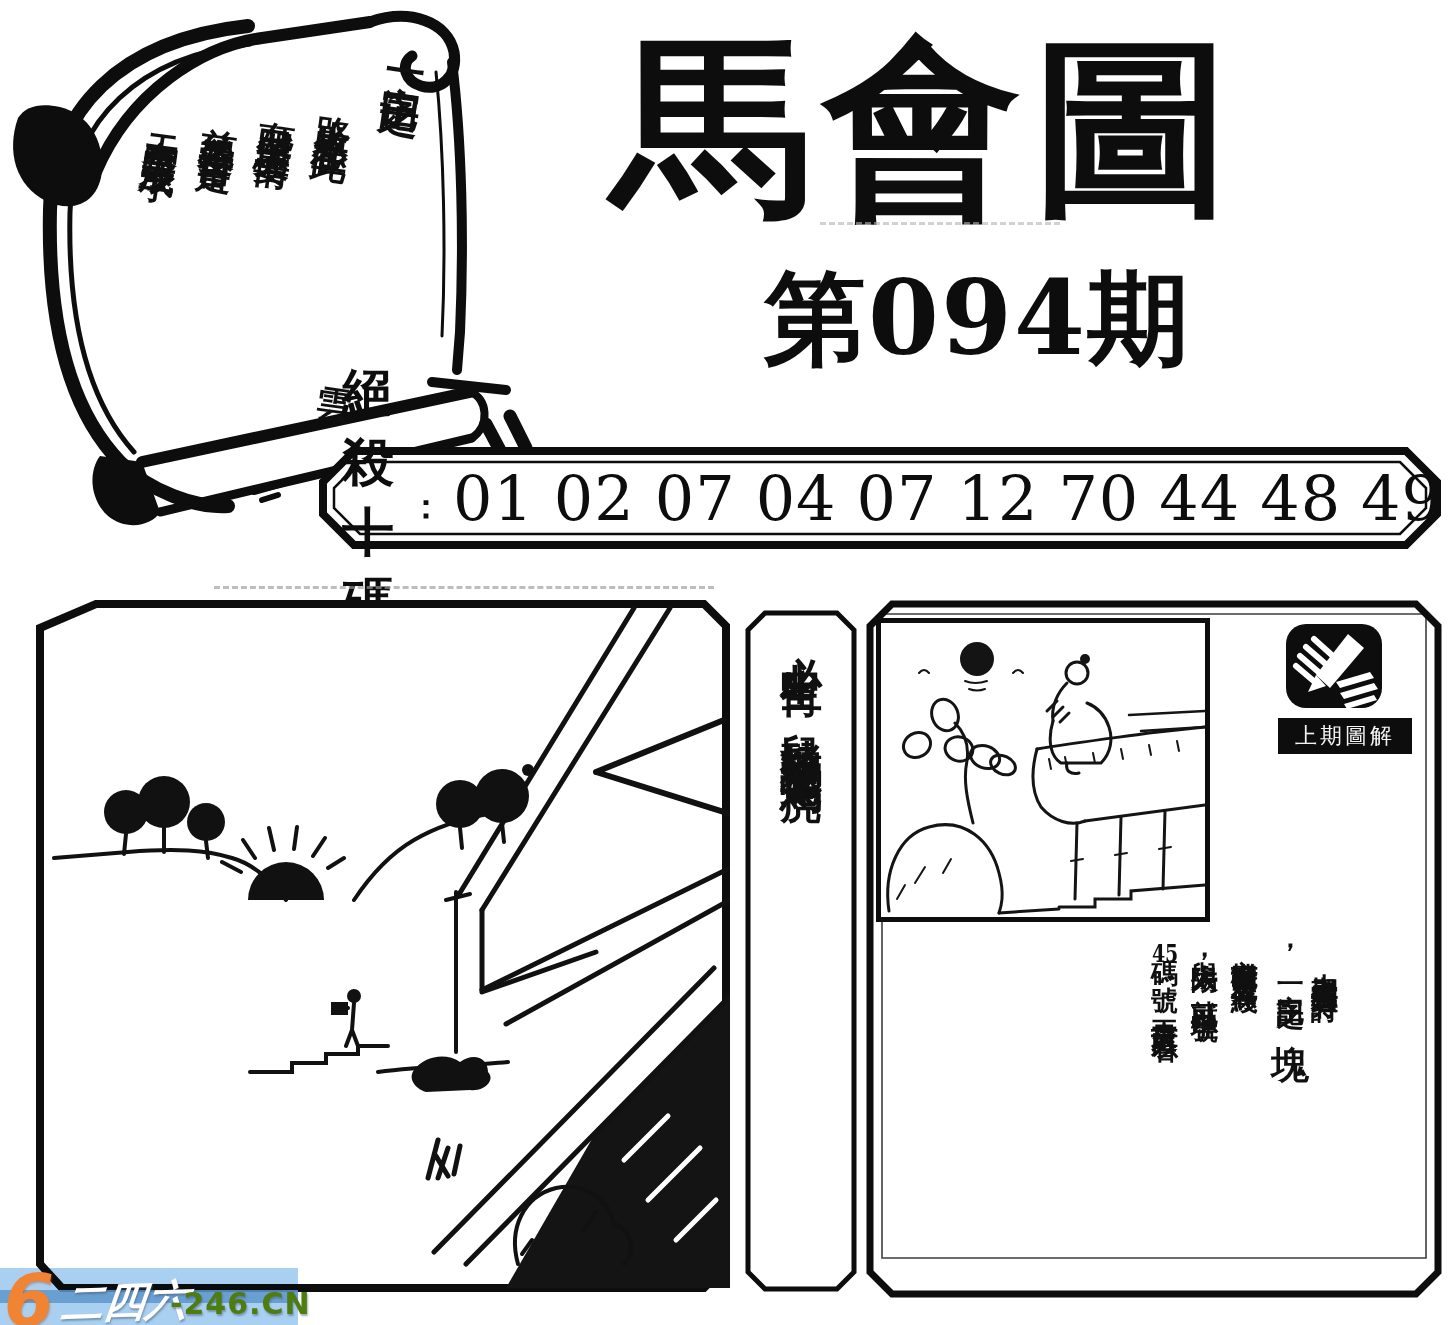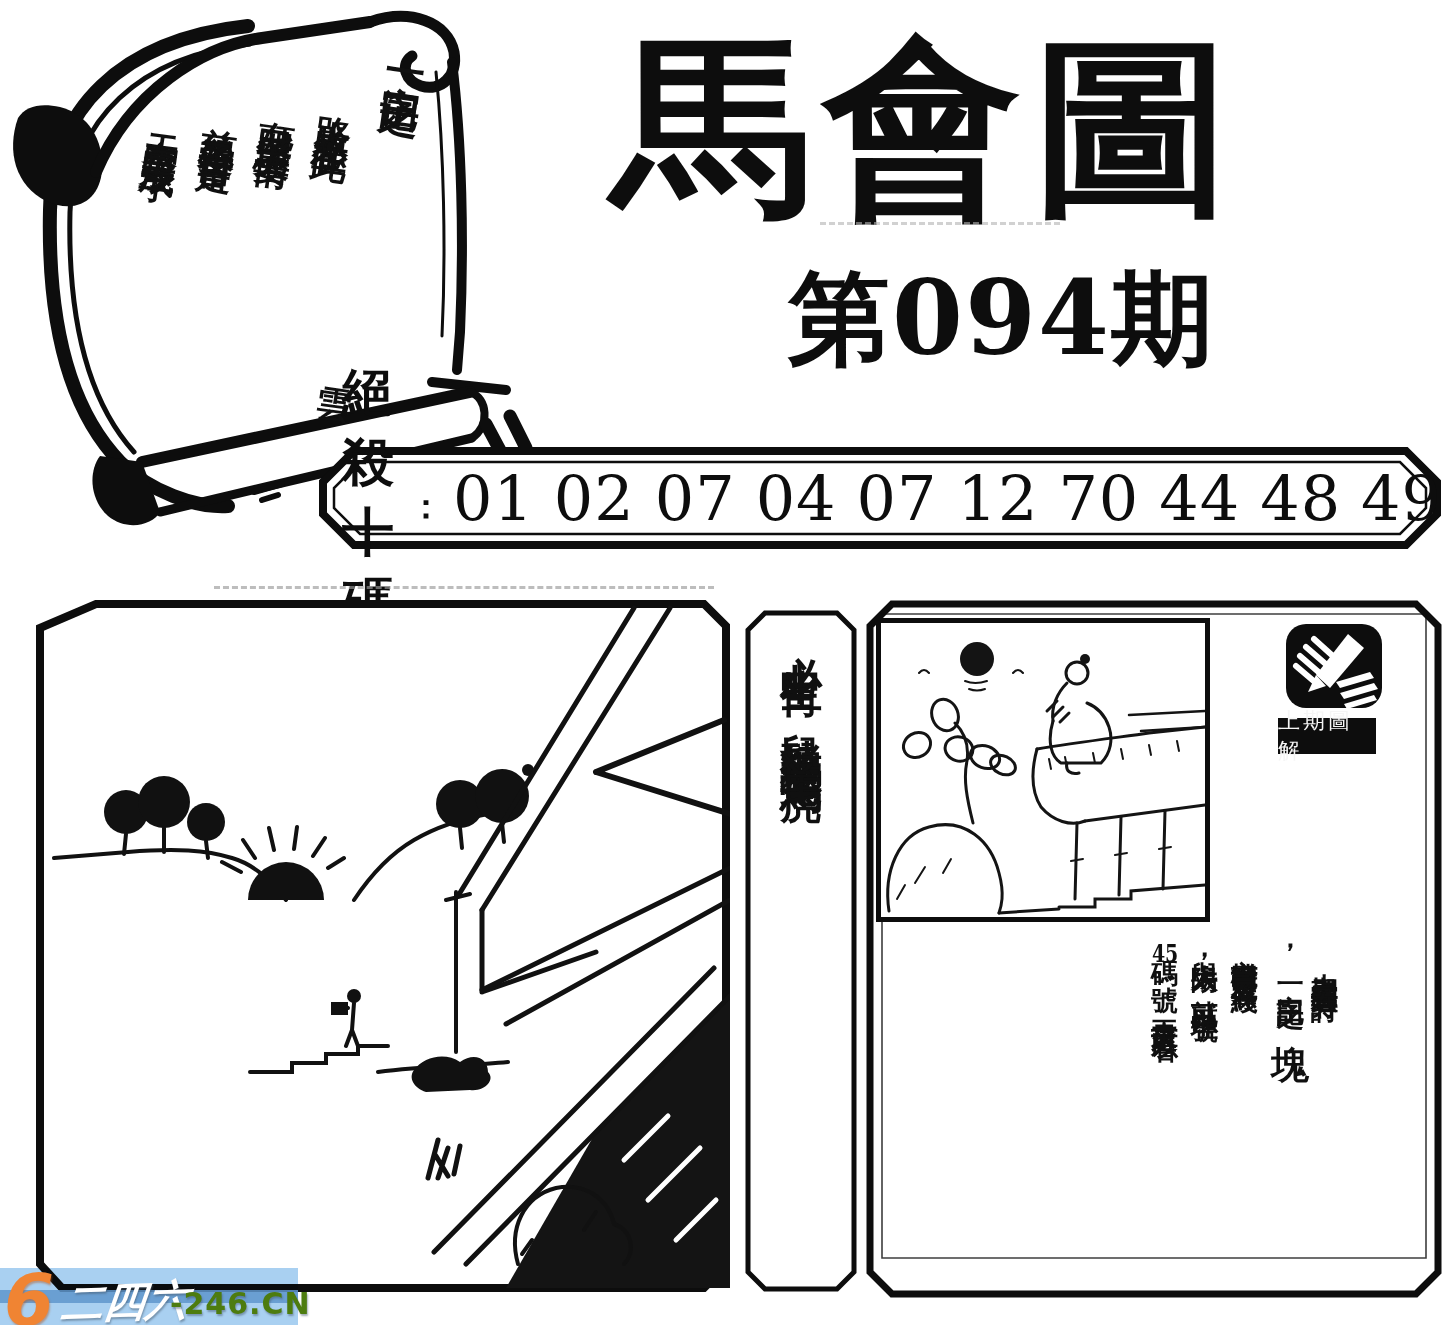--- a/index.html
+++ b/index.html
@@ -18,42 +18,42 @@
                transform:rotate(8deg);transform-origin:300px 240px;}
   .scroll-heading{left:360px;top:38px;font-size:40px;font-weight:700;letter-spacing:4px;}
   .scroll-col{font-size:36px;font-weight:700;letter-spacing:5px;}
   .sc0{left:300px;top:84px;} .sc1{left:244px;top:98px;}
   .sc2{left:188px;top:112px;} .sc3{left:132px;top:126px;}
   .scroll-answer{left:338px;top:352px;font-size:36px;font-weight:700;}
 
   
   .title-main{left:612px;top:0px;font-size:200px;font-weight:900;letter-spacing:10px;
               font-family:"DejaVu Serif",serif;transform:scaleY(.96);transform-origin:top left;}
-  .title-issue{left:788px;top:252px;font-size:102px;font-weight:800;letter-spacing:2px;
+  .title-issue{left:764px;top:252px;font-size:102px;font-weight:800;letter-spacing:2px;
                font-family:"DejaVu Serif",serif;}
 
   
   .banner{left:318px;top:446px;width:1124px;height:104px;}
   .banner-content{position:absolute;left:0;top:0;width:100%;height:100%;
                   display:flex;align-items:center;padding:0 0 0 24px;box-sizing:border-box;}
   .banner-label{font-size:52px;font-weight:900;font-family:"DejaVu Serif",serif;letter-spacing:2px;}
   .banner-colon{font-size:34px;font-weight:900;margin:18px 4px 0 2px;font-family:"DejaVu Serif",serif;}
   .banner-nums{display:flex;gap:20px;margin-left:6px;}
   .num{font-size:62px;font-weight:400;font-family:"DejaVu Serif",serif;letter-spacing:1px;}
 
   
   .left-box{left:36px;top:600px;width:694px;height:692px;}
   .mid-strip{left:745px;top:610px;width:112px;height:682px;}
   .mid-text{position:absolute;left:50%;top:12px;transform:translateX(-50%);
             font-size:42px;font-weight:700;letter-spacing:7px;}
   .right-box{left:866px;top:600px;width:576px;height:698px;}
   .pic-frame{left:876px;top:618px;width:334px;height:304px;background:#fff;
              border:5px solid #0d0d0d;box-sizing:border-box;}
   .hand-icon{left:1284px;top:622px;width:100px;height:90px;}
-  .icon-label{left:1278px;top:718px;width:98px;height:36px;background:#0d0d0d;color:#f5f5f5;
+  .icon-label{left:1278px;top:718px;width:134px;height:36px;background:#0d0d0d;color:#f5f5f5;
               display:flex;align-items:center;justify-content:center;font-size:22px;
               letter-spacing:3px;font-family:"DejaVu Sans",sans-serif;}
   .rcols{left:1146px;top:938px;width:204px;height:352px;}
   .rcol{position:absolute;font-size:27px;font-weight:600;letter-spacing:3px;}
   .rc1{left:164px;top:14px;} .rc2{left:124px;top:2px;}
   .rc3{left:84px;top:0px;}  .rc4{left:44px;top:2px;} .rc5{left:4px;top:0px;}
   .rc-big{font-size:38px;font-weight:900;}
   .tcy{text-combine-upright:all;font-size:24px;}
 
   

